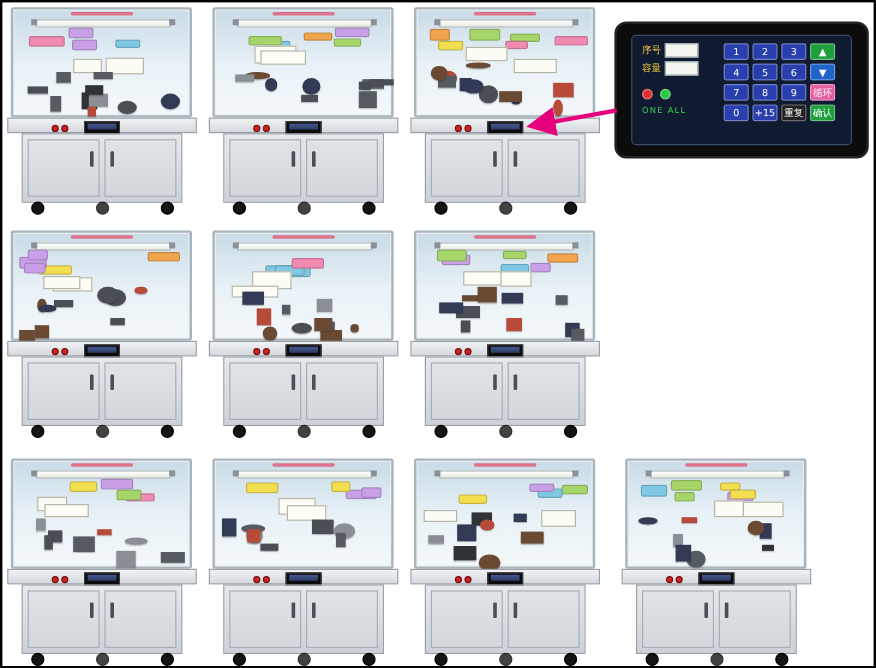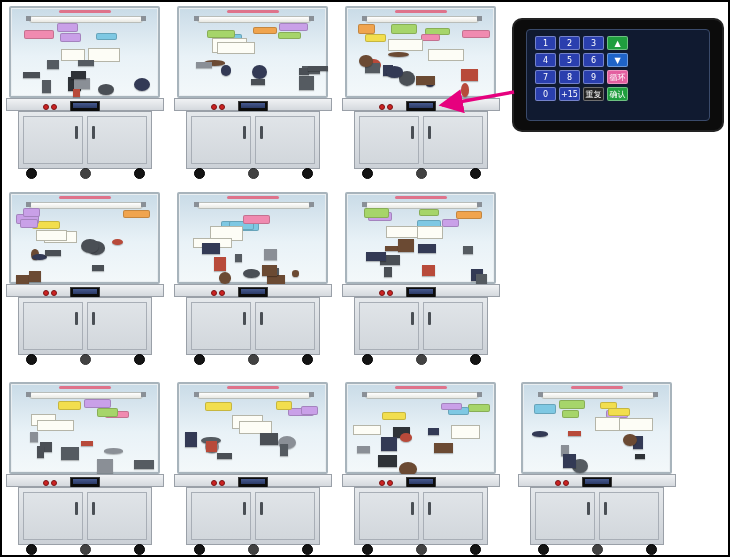--- a/index.html
+++ b/index.html
@@ -489,20 +489,35 @@
         <div class="door right">
           <span class="handle"></span>
         </div>
       </div>
       <span class="wheel w1"></span>
       <span class="wheel w3"></span>
       <span class="wheel w2"></span>
     </div>
     <div class="panel">
     <div class="panel-screen">
+      <div class="panel-left">
+        <div class="disp-row">
+          <span class="disp-label">序号</span>
+          <span class="disp-box"></span>
+        </div>
+        <div class="disp-row">
+          <span class="disp-label">容量</span>
+          <span class="disp-box"></span>
+        </div>
+        <div class="ind-row">
+          <span class="ind-dot" id="ind-red" style="background: rgb(224, 48, 48);"></span>
+          <span class="ind-dot" id="ind-green" style="background: rgb(40, 200, 64);"></span>
+        </div>
+        <div class="ind-label">ONE ALL</div>
+      </div>
       <div class="keypad" id="keypad">
           <span class="key number">1</span>
           <span class="key number">2</span>
           <span class="key number">3</span>
           <span class="key green">▲</span>
           <span class="key number">4</span>
           <span class="key number">5</span>
           <span class="key number">6</span>
           <span class="key blue">▼</span>
           <span class="key number">7</span>

